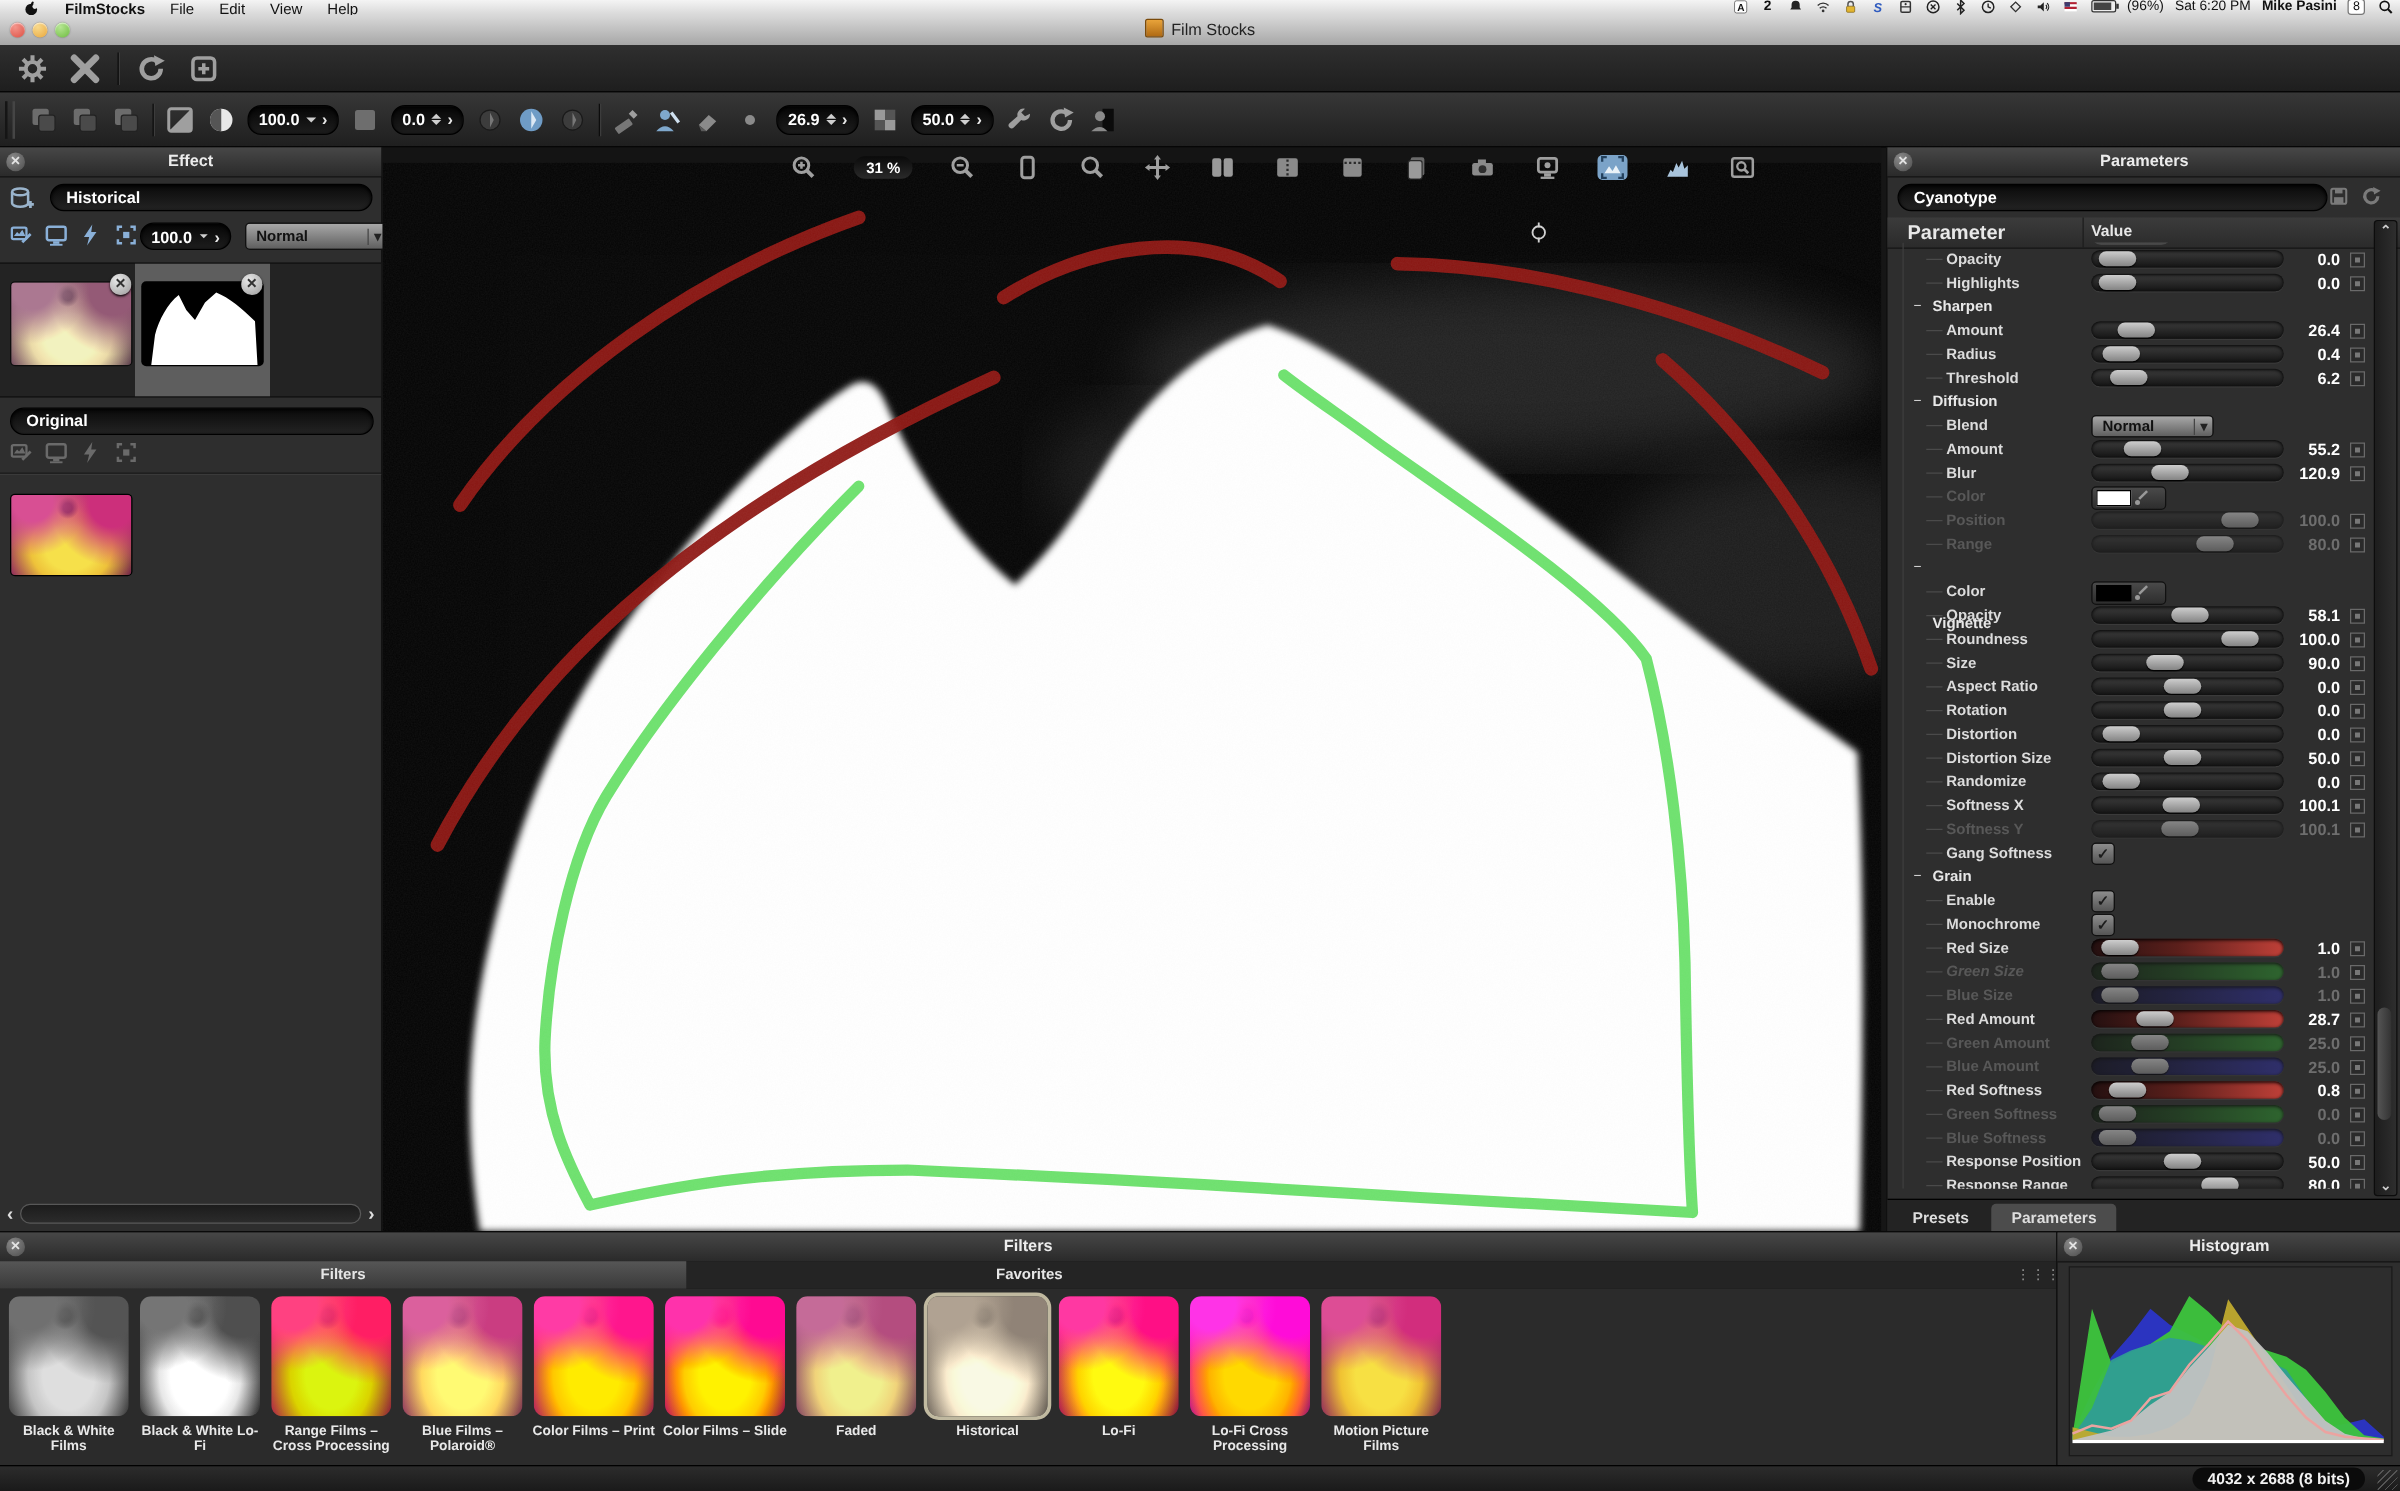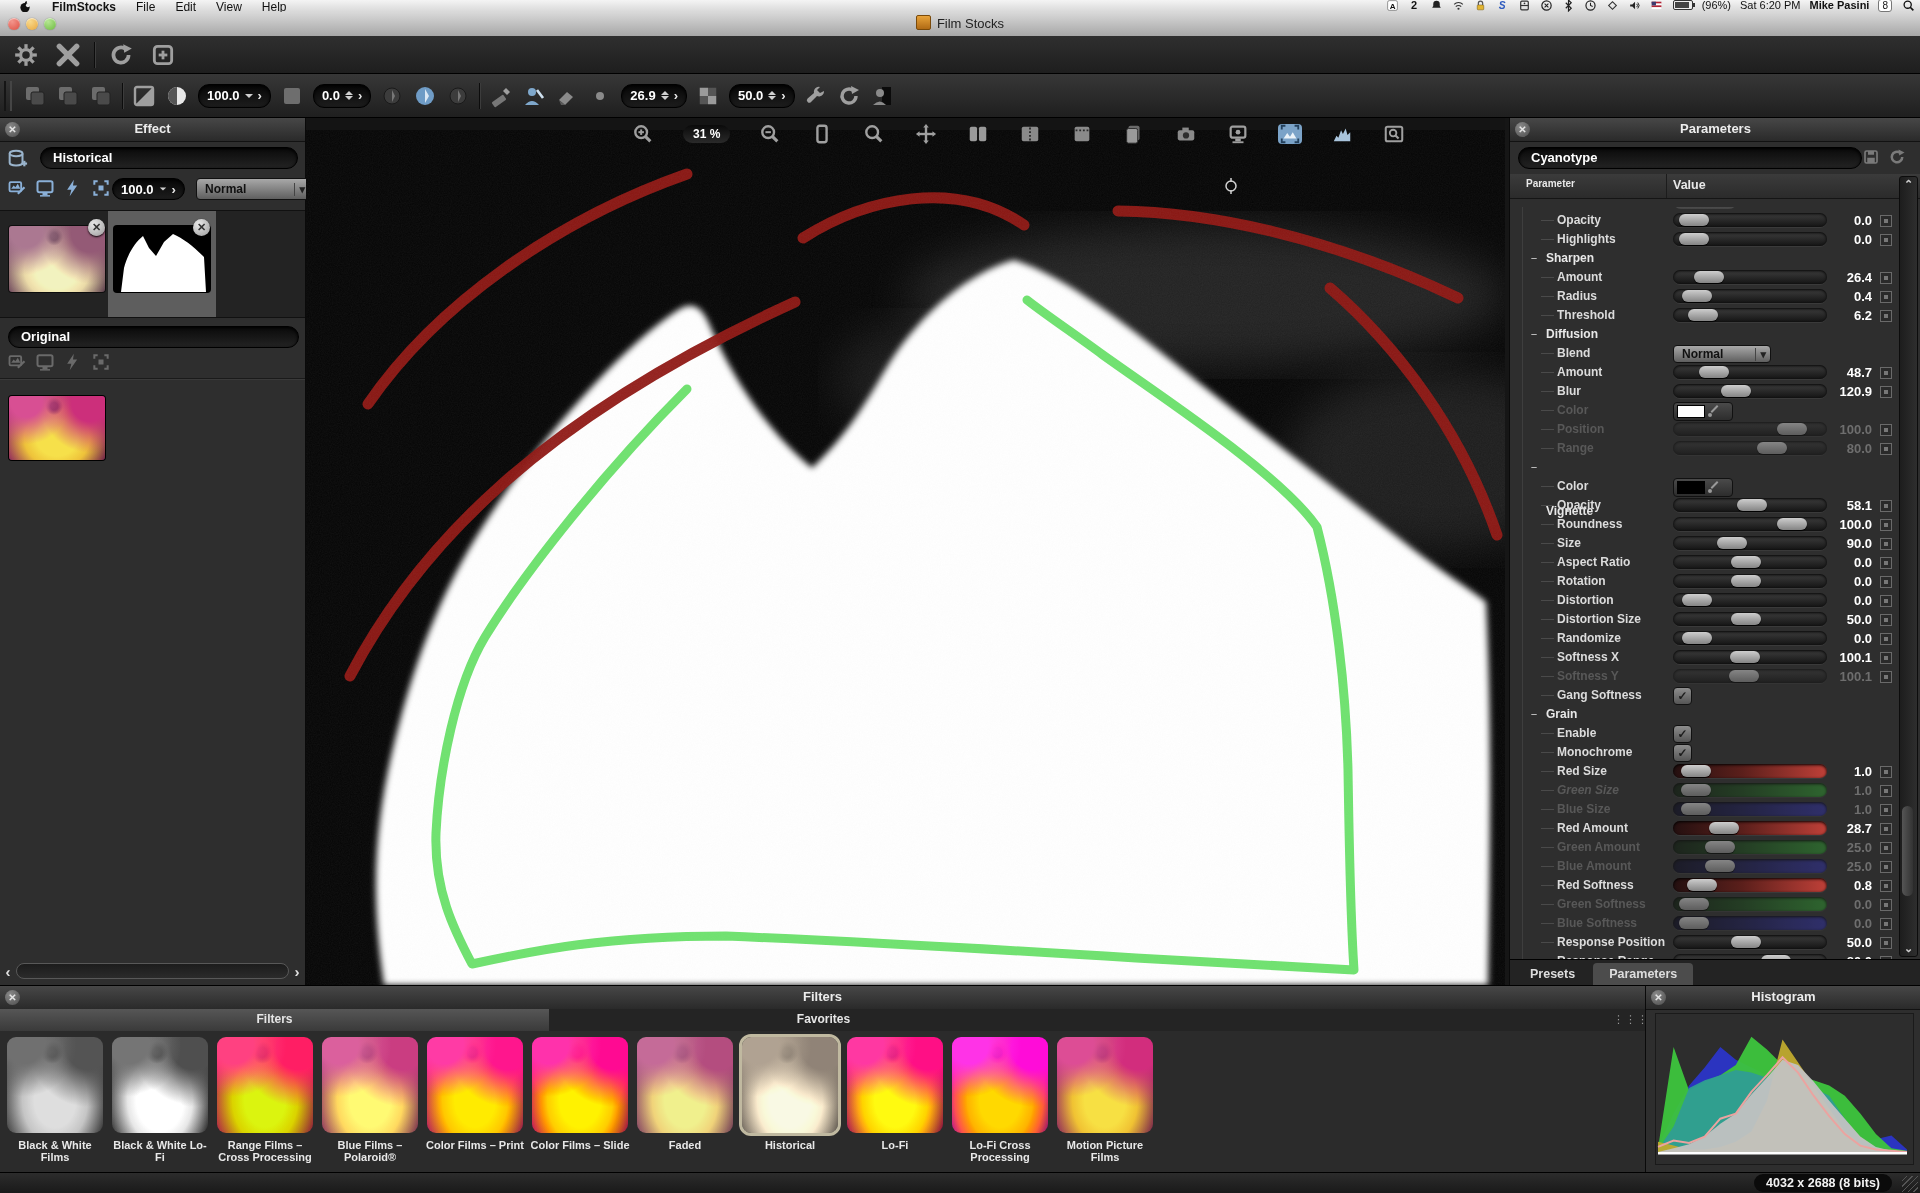--- a/index.html
+++ b/index.html
@@ -78,21 +78,21 @@
   .hscroll{position:absolute;left:0;right:0;bottom:3px;height:22px;display:flex;align-items:center;}
   .hs-arrow{color:#e0e0e0;font-size:15px;font-weight:bold;width:16px;text-align:center;}
   .hs-track{flex:1;height:14px;border:1px solid #585858;border-radius:8px;background:linear-gradient(#1c1c1c,#2b2b2b);}
   
   #canvas{left:306px;top:118px;width:1199px;height:867px;background:#141414;overflow:hidden;}
   #viewerbar{position:absolute;left:325px;top:3px;height:26px;display:flex;align-items:center;gap:28px;z-index:5;}
   .vb-pill{background:linear-gradient(#0a0a0a,#2a2a2a);border-radius:10px;color:#fff;font-size:12px;font-weight:bold;padding:2px 10px;}
   .vb-active{background:#7ba3c8;border-radius:4px;}
   
   #param-panel{left:1509px;top:118px;width:411px;height:867px;border-left:1px solid #0a0a0a;}
-  #param-rows{position:absolute;left:0;top:89px;width:411px;height:757px;overflow:hidden;}
+  #param-rows{position:absolute;left:0;top:76px;width:411px;height:757px;overflow:hidden;}
   .prow{position:absolute;left:0;width:404px;height:19px;}
   .plabel{position:absolute;top:2px;font-size:12px;font-weight:bold;color:#dcdcdc;white-space:nowrap;}
   .pgroup .plabel{color:#e8e8e8;}
   .minusbox{position:absolute;left:19px;top:5px;width:10px;height:9px;color:#ddd;font-size:11px;line-height:8px;text-align:center;}
   .tick{position:absolute;left:31px;top:9px;width:13px;height:1px;background:#4a4a4a;}
   .vline{position:absolute;left:12px;top:0;bottom:0;width:1px;background:#3e3e3e;}
   .slider{position:absolute;left:163px;top:2px;width:154px;height:14px;border-radius:8px;
           background:linear-gradient(#3e3e3e,#141414);box-shadow:inset 0 1px 3px #000,0 1px 0 #3a3a3a;}
   .slider.cred{background:linear-gradient(90deg,#241010 0%,#5b1f1b 45%,#bf4038 100%);}
   .slider.cgreen{background:linear-gradient(90deg,#0f1d0f 0%,#1d4a1d 45%,#2f9230 100%);}
@@ -713,21 +713,21 @@
         <rect x="7" y="13" width="10" height="7" fill="#7a7a7a"></rect>
       </svg>
     </div>
   <div class="abs" id="param-reset-ico" style="left:378px;top:30px;">
       <svg class="icon-svg" width="18" height="18" viewBox="0 0 24 24">
         <path d="M19,12 a7,7 0 1,1 -3,-5.7" fill="none" stroke="#7a7a7a" stroke-width="3.4"></path>
         <polygon points="14,2 22,6 15,10" fill="#7a7a7a"></polygon>
       </svg>
     </div>
   <div class="abs" style="left:0;top:56px;width:411px;height:24px;background:linear-gradient(#3b3b3b,#2b2b2b);border-bottom:1px solid #151515;">
-    <span class="abs" style="left:16px;top:4px;font-size:10px;font-weight:bold;color:#e8e8e8;">Parameter</span>
+    <span class="abs" style="left:16px;top:4px;font-size:16px;font-weight:bold;color:#e8e8e8;">Parameter</span>
     <span class="abs" style="left:163px;top:4px;font-size:12.5px;font-weight:bold;color:#e8e8e8;">Value</span>
     <span class="abs" style="left:156px;top:0;width:1px;height:24px;background:#1c1c1c;"></span>
   </div>
   <div id="param-rows">
     <div class="vline"></div>
     <div class="abs" style="left:163px;top:-10px;width:64px;height:12px;border-radius:0 0 8px 8px;background:linear-gradient(#777,#444);"></div>
   <div class="prow" style="top: 4px;">
         <div class="tick"></div>
         <div class="plabel" style="left: 47px;">Opacity</div>
         <div class="slider">
@@ -787,21 +787,21 @@
           <span>Normal</span>
           <span class="dd-chev">▾</span>
         </div>
       </div>
       <div class="prow" style="top: 156px;">
         <div class="tick"></div>
         <div class="plabel" style="left: 47px;">Amount</div>
         <div class="slider">
           <div class="sthumb" style="left: 26px;"></div>
         </div>
-        <div class="pval">48.7</div>
+        <div class="pval">55.2</div>
         <div class="minisq"></div>
       </div>
       <div class="prow" style="top: 175px;">
         <div class="tick"></div>
         <div class="plabel" style="left: 47px;">Blur</div>
         <div class="slider">
           <div class="sthumb" style="left: 48px;"></div>
         </div>
         <div class="pval">120.9</div>
         <div class="minisq"></div>

